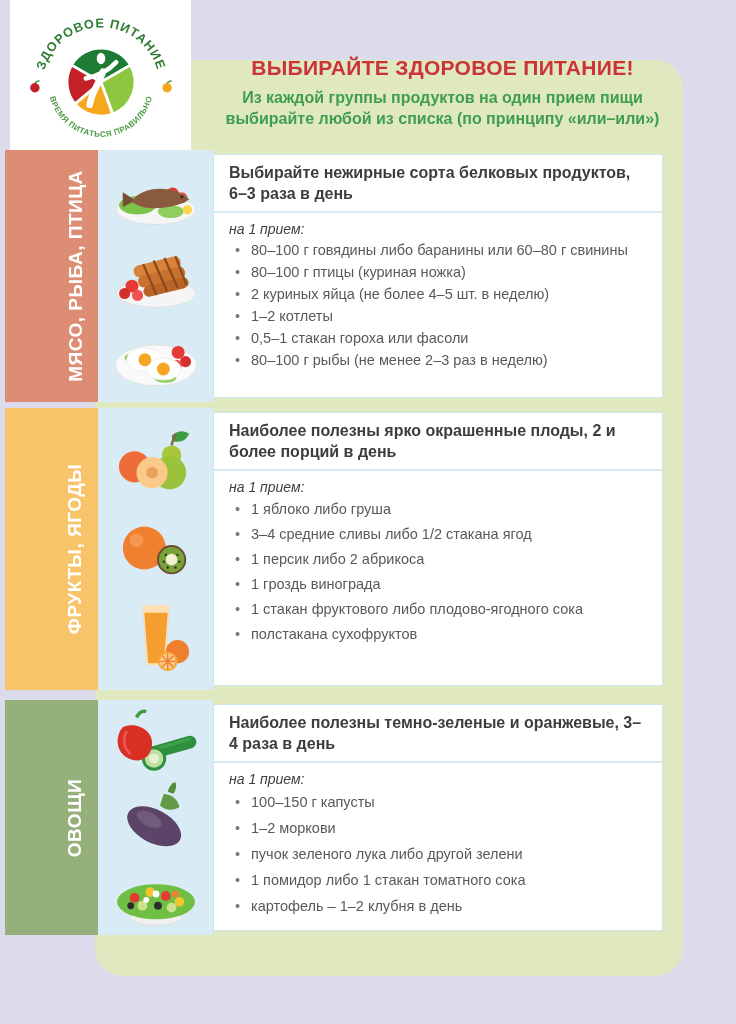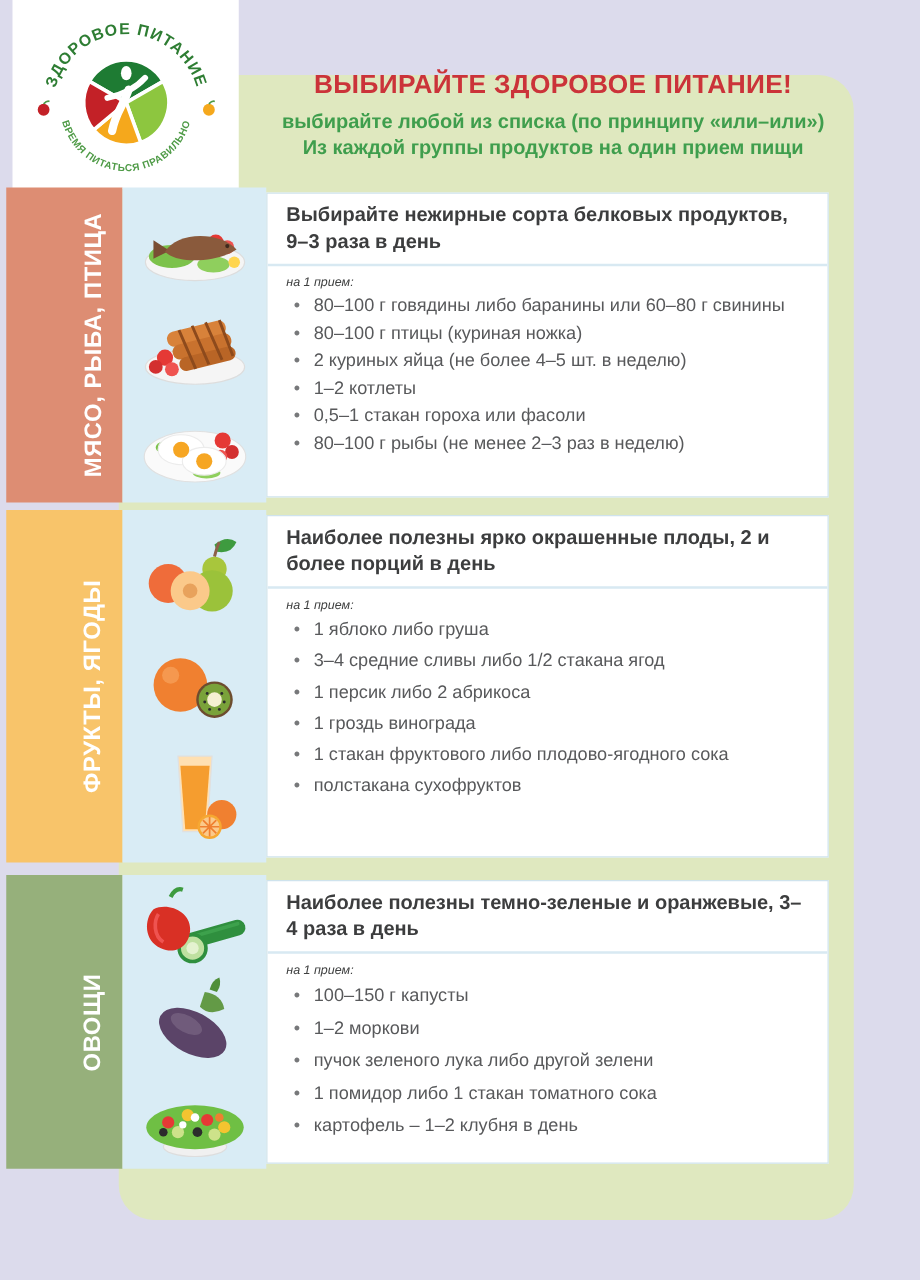--- a/index.html
+++ b/index.html
@@ -46,21 +46,21 @@
   .card{
     position:absolute;left:208px;right:0;top:4px;bottom:4px;
     background:#ffffff;border:1px solid #cfe3ed;box-sizing:border-box;overflow:hidden;
   }
   .card-header{
     padding:7px 15px;font-size:16px;font-weight:700;color:#3c3d3e;line-height:21px;
     border-bottom:2px solid #d8e9f2;
   }
   .card-body{padding:2px 15px 4px 15px;}
   .portion{
-    font-style:italic;font-size:10px;color:#3f4040;margin:6px 0 2px 0;
+    font-style:italic;font-size:14px;color:#3f4040;margin:6px 0 2px 0;
   }
   ul.items{list-style:none;margin:2px 0 0 0;padding:0;}
   ul.items li{
     position:relative;padding-left:22px;font-size:14.5px;color:#58595b;
   }
   .section-1 ul.items li{line-height:22px;}
   .section-2 ul.items li{line-height:25px;}
   .section-3 ul.items li{line-height:26px;}
   ul.items li::before{
     content:"•";position:absolute;left:6px;color:#77787a;
@@ -104,22 +104,22 @@
     <g>
       <circle cx="160" cy="88" r="5" fill="#f5a81c"></circle>
       <path d="M160,83 q3,-3 5,-2" stroke="#4f9b47" stroke-width="1.5" fill="none"></path>
     </g>
   </svg>
 </div>
 
 <div class="header-text">
   <div class="header-title">ВЫБИРАЙТЕ ЗДОРОВОЕ ПИТАНИЕ!</div>
   <div class="header-subtitle">
+    <div>Из каждой группы продуктов на один прием пищи</div>
     <div>выбирайте любой из списка (по принципу «или–или»)</div>
-    <div>Из каждой группы продуктов на один прием пищи</div>
   </div>
 </div>
 
 <div class="section section-1">
   <div class="side-bar" style="background-color: rgb(221, 141, 115);">
     <span class="side-label">МЯСО, РЫБА, ПТИЦА</span>
   </div>
   <div class="icon-col" style="background-color: rgb(217, 236, 245);">
     <svg width="100" height="72" viewBox="0 0 100 78">
       <ellipse cx="50" cy="55" rx="43" ry="16" fill="#f5f5f5" stroke="#dddddd"></ellipse>
@@ -151,21 +151,21 @@
       <circle cx="74" cy="34" r="7" fill="#e53935"></circle>
       <circle cx="82" cy="44" r="6" fill="#d32f2f"></circle>
       <circle cx="72" cy="48" r="6" fill="#ef5350"></circle>
       <ellipse cx="38" cy="42" rx="20" ry="13" fill="#ffffff" stroke="#ececec"></ellipse>
       <ellipse cx="58" cy="52" rx="19" ry="12" fill="#ffffff" stroke="#ececec"></ellipse>
       <circle cx="38" cy="42" r="7" fill="#f6a623"></circle>
       <circle cx="58" cy="52" r="7" fill="#f6a623"></circle>
     </svg>
   </div>
   <div class="card">
-    <div class="card-header">Выбирайте нежирные сорта белковых продуктов, 9–3 раза в день</div>
+    <div class="card-header">Выбирайте нежирные сорта белковых продуктов, 6–3 раза в день</div>
     <div class="card-body">
       <div class="portion">на 1 прием:</div>
       <ul class="items">
           <li>80–100 г говядины либо баранины или 60–80 г свинины</li>
           <li>80–100 г птицы (куриная ножка)</li>
           <li>2 куриных яйца (не более 4–5 шт. в неделю)</li>
           <li>1–2 котлеты</li>
           <li>0,5–1 стакан гороха или фасоли</li>
           <li>80–100 г рыбы (не менее 2–3 раз в неделю)</li>
         </ul>

